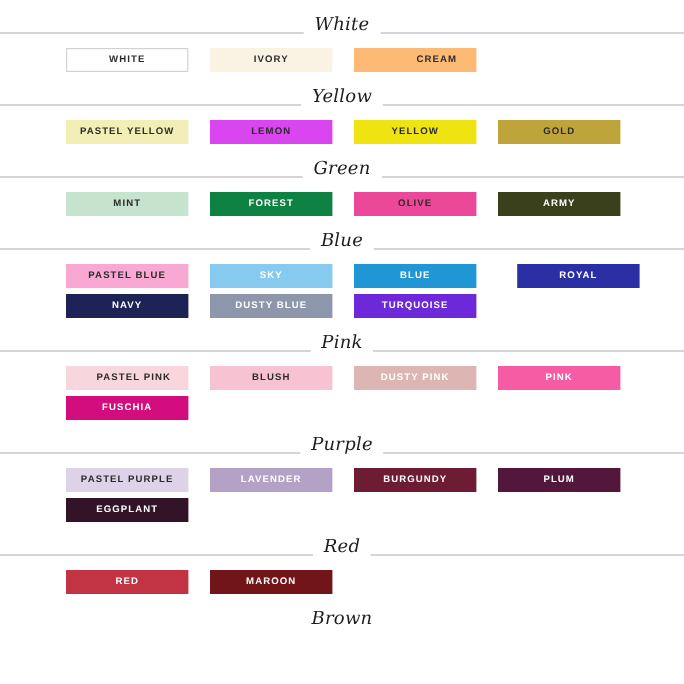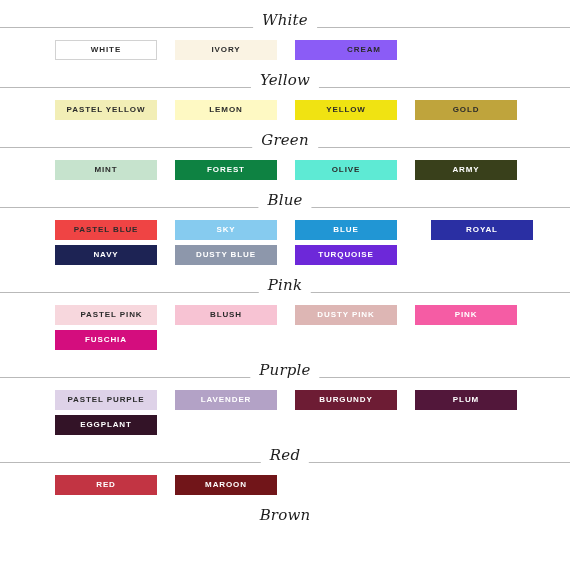--- a/index.html
+++ b/index.html
@@ -96,54 +96,54 @@
   <div class="spacer-top"></div>
   <div id="groups-container">
       <div class="cat-block">
         <div class="cat-header">
           <div class="cat-rule"></div>
           <div class="cat-word">White</div>
         </div>
         <div class="swatch-row">
           <div class="swatch bordered" style="background: rgb(255, 255, 255); color: rgb(43, 43, 43);">WHITE</div>
           <div class="swatch" style="background: rgb(250, 243, 227); color: rgb(43, 43, 43);">IVORY</div>
-          <div class="swatch" style="background: #8b5cf6; color: rgb(43, 43, 43); padding-left: 36px;">CREAM</div>
+          <div class="swatch" style="background: #fdba74; color: rgb(43, 43, 43); padding-left: 36px;">CREAM</div>
         </div>
       </div>
       <div class="cat-block">
         <div class="cat-header">
           <div class="cat-rule"></div>
           <div class="cat-word">Yellow</div>
         </div>
         <div class="swatch-row">
           <div class="swatch" style="background: rgb(242, 238, 182); color: rgb(43, 43, 43);">PASTEL YELLOW</div>
-          <div class="swatch" style="background: #fef9c3; color: rgb(43, 43, 43);">LEMON</div>
+          <div class="swatch" style="background: #d946ef; color: rgb(43, 43, 43);">LEMON</div>
           <div class="swatch" style="background: rgb(240, 227, 18); color: rgb(43, 43, 43);">YELLOW</div>
           <div class="swatch" style="background: rgb(191, 164, 60); color: rgb(43, 43, 43);">GOLD</div>
         </div>
       </div>
       <div class="cat-block">
         <div class="cat-header">
           <div class="cat-rule"></div>
           <div class="cat-word">Green</div>
         </div>
         <div class="swatch-row">
           <div class="swatch" style="background: rgb(198, 227, 205); color: rgb(43, 43, 43);">MINT</div>
           <div class="swatch" style="background: rgb(14, 130, 66); color: rgb(255, 255, 255);">FOREST</div>
-          <div class="swatch" style="background: #5eead4; color: rgb(43, 43, 43);">OLIVE</div>
+          <div class="swatch" style="background: #ec4899; color: rgb(43, 43, 43);">OLIVE</div>
           <div class="swatch" style="background: rgb(57, 64, 27); color: rgb(255, 255, 255);">ARMY</div>
         </div>
       </div>
       <div class="cat-block">
         <div class="cat-header">
           <div class="cat-rule"></div>
           <div class="cat-word">Blue</div>
         </div>
         <div class="swatch-row">
-          <div class="swatch" style="background: #ef4444; color: rgb(43, 43, 43);">PASTEL BLUE</div>
+          <div class="swatch" style="background: #f9a8d4; color: rgb(43, 43, 43);">PASTEL BLUE</div>
           <div class="swatch" style="background: rgb(134, 203, 239); color: rgb(255, 255, 255);">SKY</div>
           <div class="swatch" style="background: rgb(33, 150, 212); color: rgb(255, 255, 255);">BLUE</div>
           <div class="swatch" style="background: rgb(42, 47, 163); color: rgb(255, 255, 255); margin-left: 16px;">ROYAL</div>
         </div>
         <div class="swatch-row second">
           <div class="swatch" style="background: rgb(29, 35, 84); color: rgb(255, 255, 255);">NAVY</div>
           <div class="swatch" style="background: rgb(141, 151, 171); color: rgb(255, 255, 255);">DUSTY BLUE</div>
           <div class="swatch" style="background: #6d28d9; color: rgb(255, 255, 255);">TURQUOISE</div>
         </div>
       </div>

